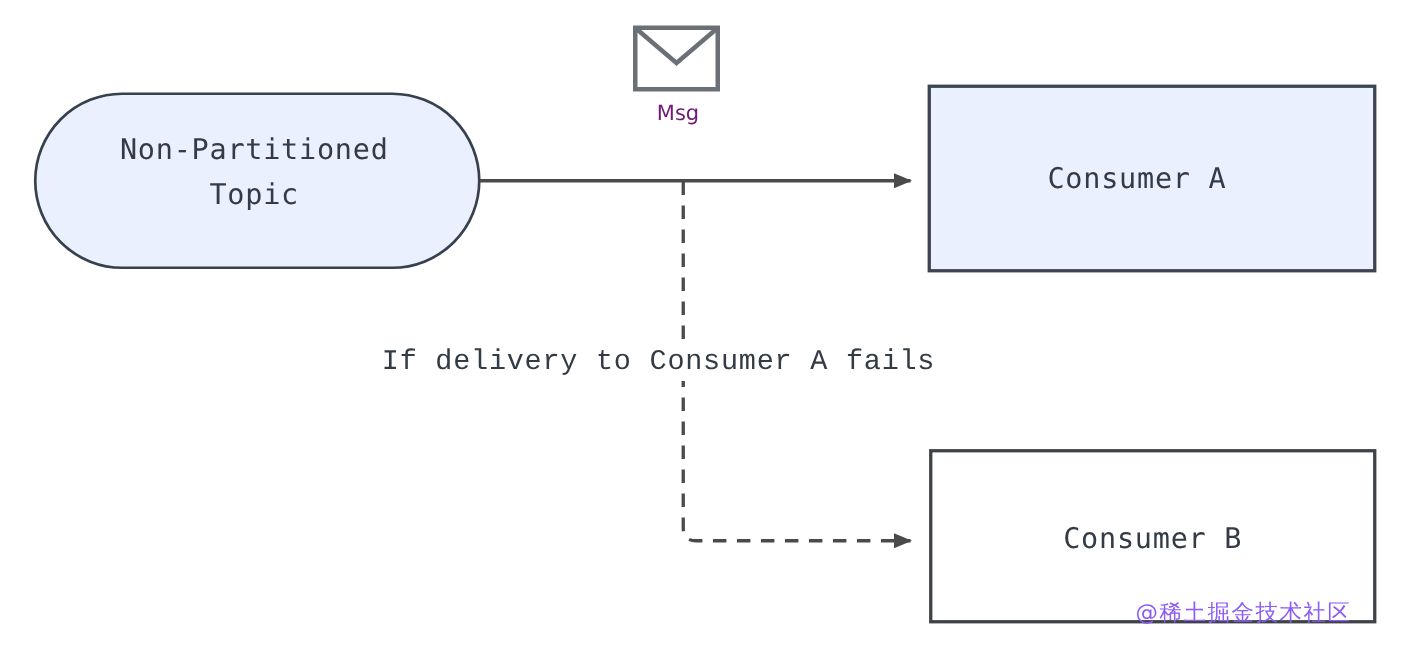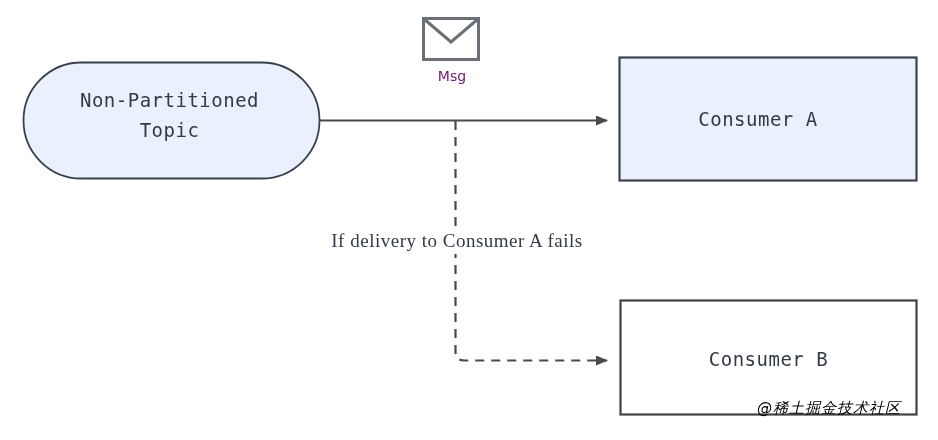--- a/index.html
+++ b/index.html
@@ -44,25 +44,25 @@
     width: 278px;
   }
   #consumer-b-label {
     left: 620px;
     top: 344px;
     width: 297px;
     text-align: center;
   }
   #edge-label {
     position: absolute;
-    left: 182px;
+    left: 164px;
     top: 228px;
     width: 550px;
     text-align: center;
-    font-family: Liberation Serif, serif;
+    font-family: Liberation Mono, monospace;
     font-size: 19px;
     letter-spacing: 0.5px;
     color: #333b45;
     background: #ffffff;
     padding: 2px 0;
     white-space: pre;
   }
   #msg-label {
     position: absolute;
     left: 410px;
@@ -72,25 +72,24 @@
     font-family: "DejaVu Sans", "Liberation Sans", sans-serif;
     font-size: 14px;
     color: #701a75;
   }
   #watermark {
     position: absolute;
     left: 757px;
     top: 399px;
     font-family: "DejaVu Sans", "Liberation Sans", sans-serif;
     font-size: 15px;
-    color: #000000;
+    color: #8b5cf6;
     letter-spacing: 1px;
     white-space: nowrap;
     user-select: none;
-    font-style: italic;
   }
 </style>
 </head>
 <body>
 
 <div id="canvas">
 
   <svg class="svg-layer" viewBox="0 0 938 440" xmlns="http://www.w3.org/2000/svg">
 
     <defs>

